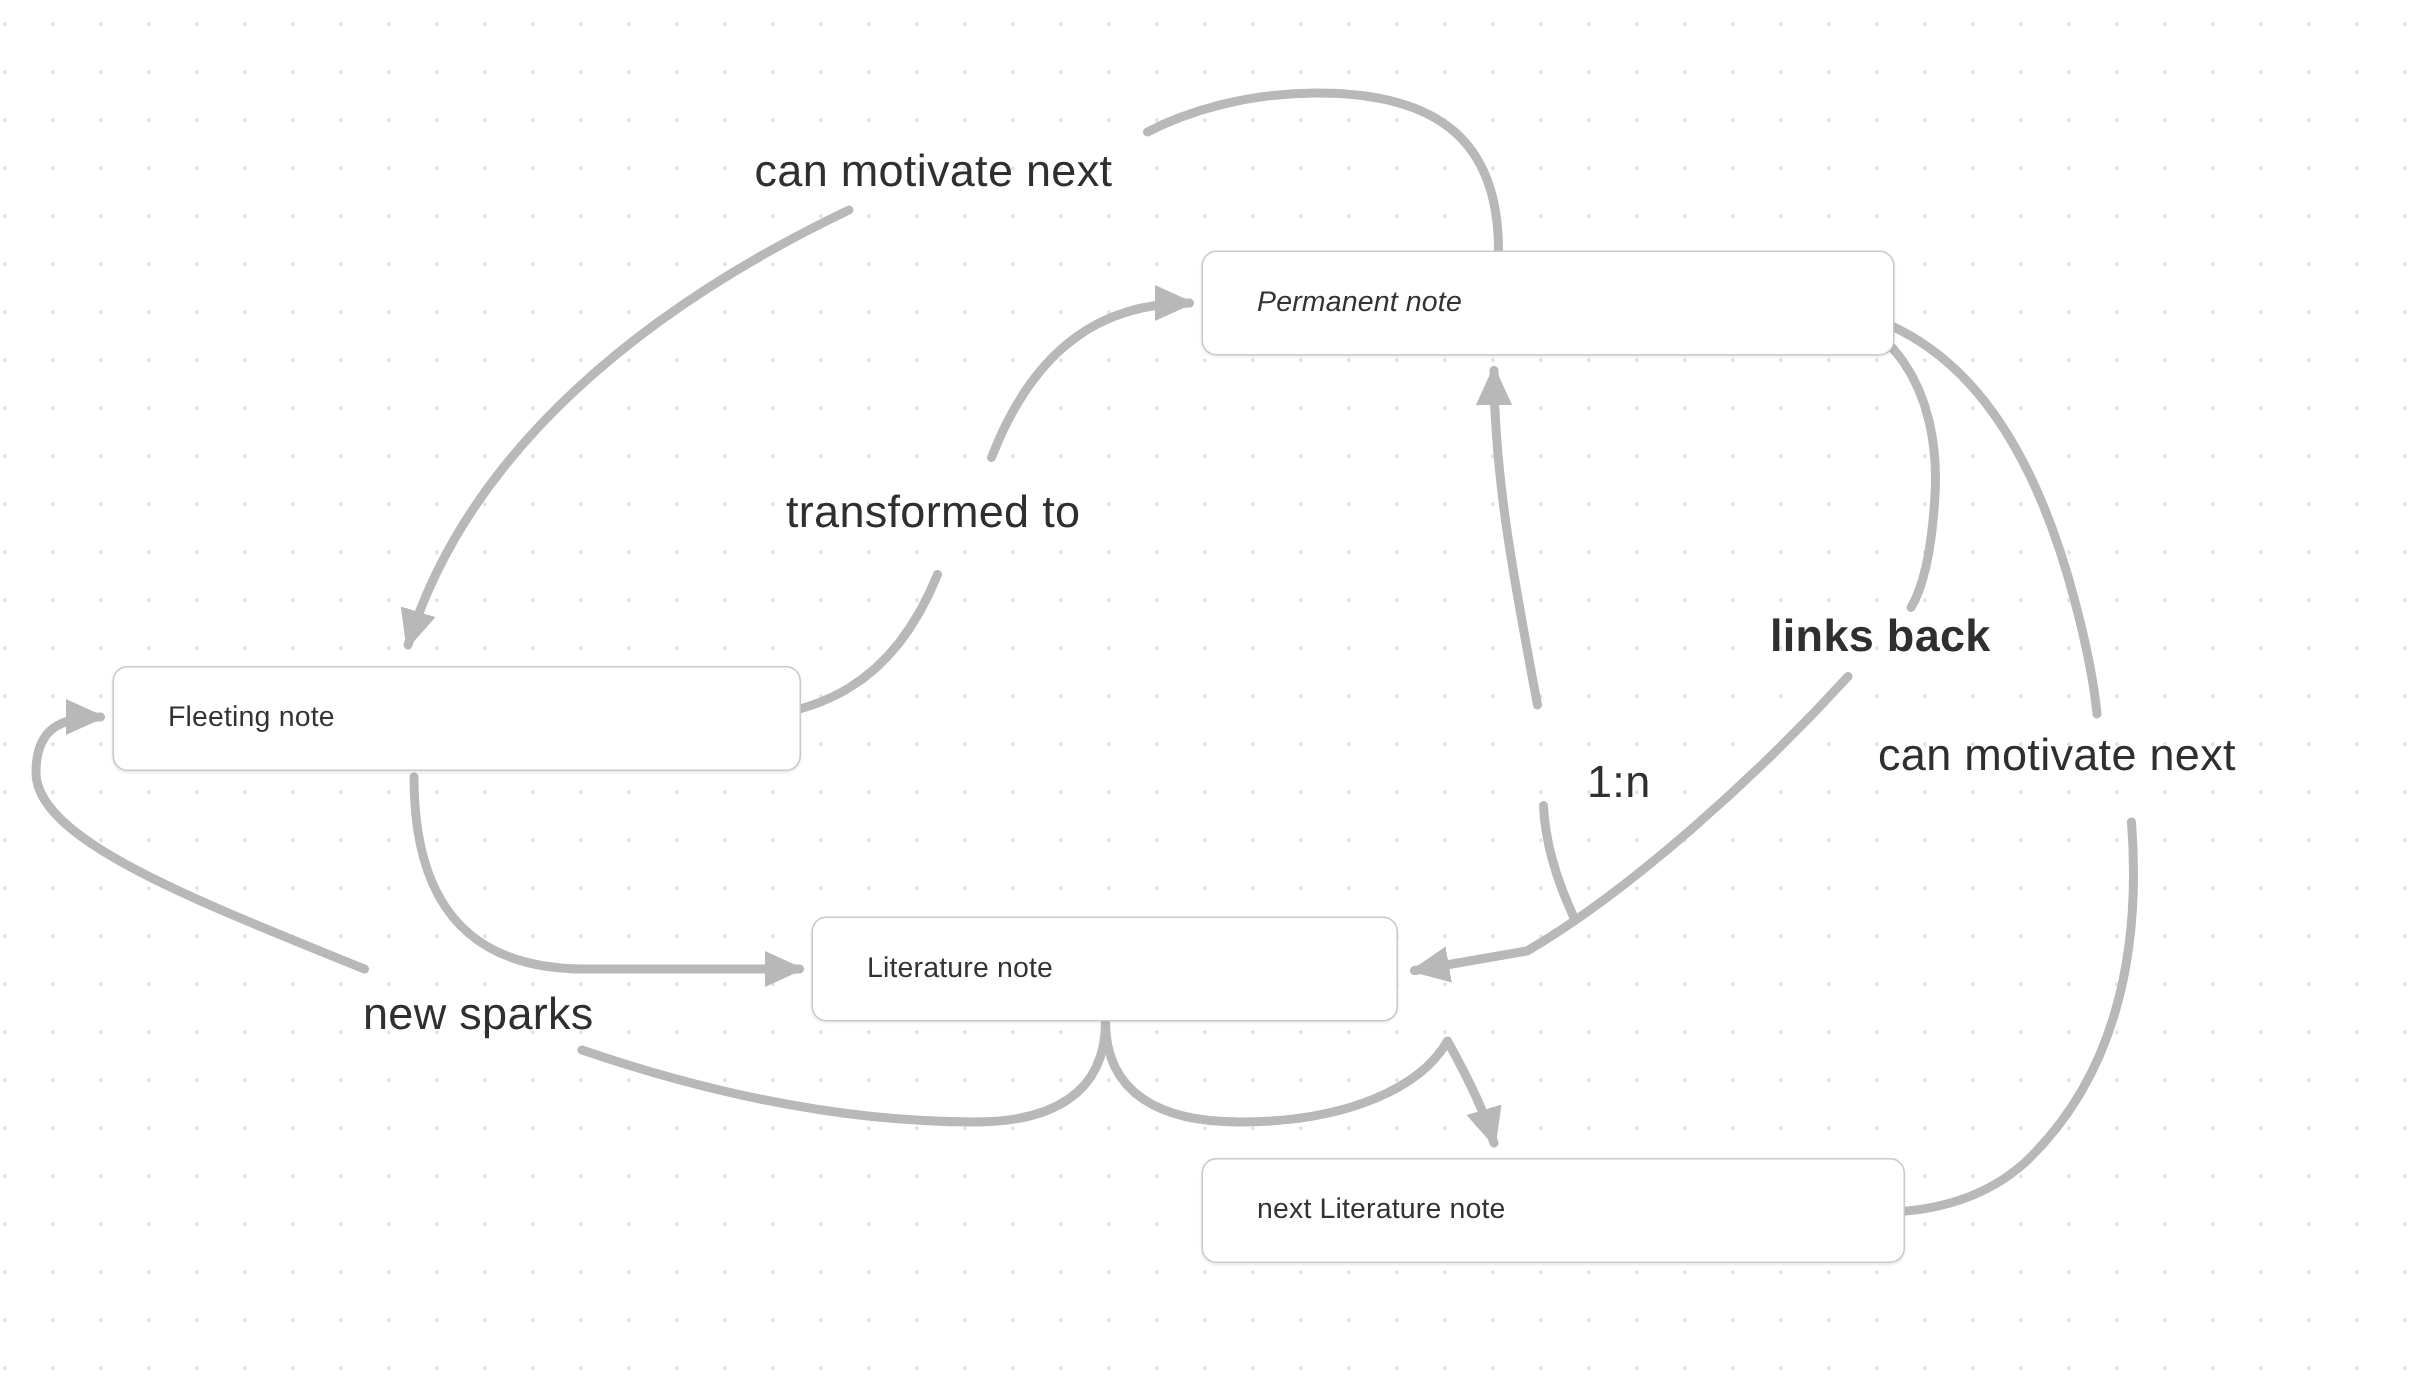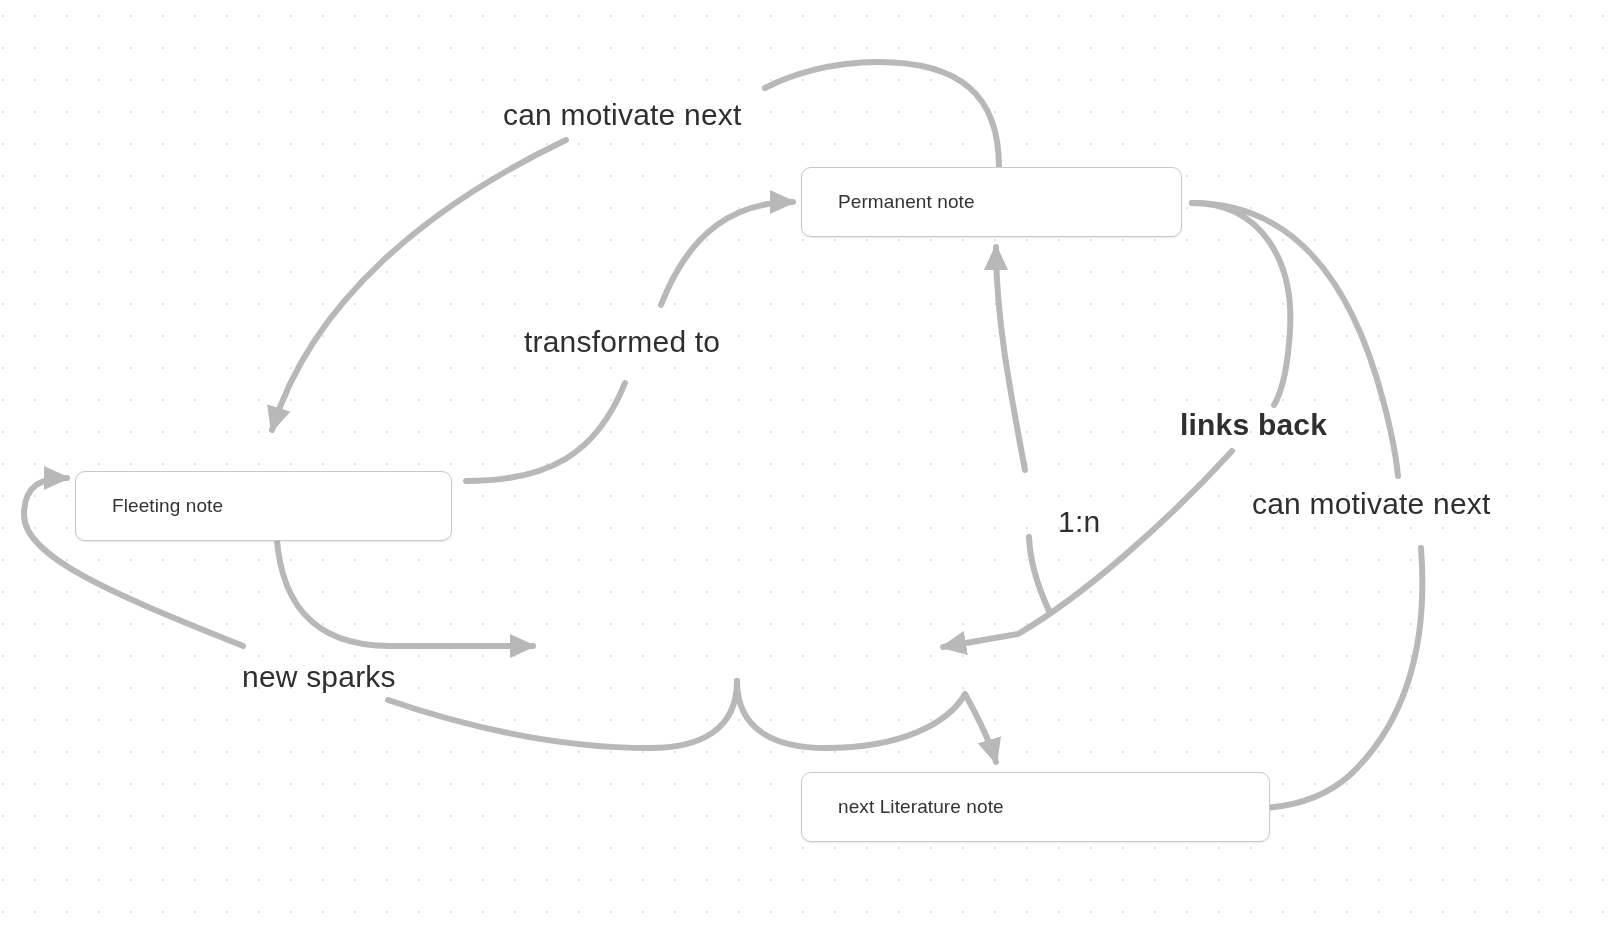--- a/index.html
+++ b/index.html
@@ -88,28 +88,31 @@
 
     <path class="edge-path" d="M 1192,203 C 1290,203 1350,275 1383,400 C 1391,430 1396,455 1398,476"></path>
     <path class="edge-path" marker-end="url(#arrow)" d="M 1421,548 C 1428,640 1408,720 1350,775 C 1320,802 1280,810 1239,808"></path>
 
     <path class="edge-path" d="M 737,681 C 737,730 700,748 650,748 C 560,748 470,728 388,700"></path>
     <path class="edge-path" marker-end="url(#arrow)" d="M 243,646 C 130,600 24,560 24,515 C 24,486 40,478 67,478"></path>
 
     <path class="edge-path" marker-end="url(#arrow)" d="M 737,681 C 737,730 775,748 826,748 C 900,748 948,724 965,694 C 985,730 993,752 996,762"></path>
   </svg>
 
-  <div class="node" style="left:75px; top:471px; width:377px; height:70px;">
+  <div class="node" style="left:75px; top:444px; width:459px; height:70px;">
     <span class="node-label">Fleeting note</span>
   </div>
 
-  <div class="node" style="left:801px; top:167px; width:381px; height:70px;">
+  <div class="node" style="left:801px; top:167px; width:462px; height:70px;font-style:italic;">
     <span class="node-label">Permanent note</span>
   </div>
 
+  <div class="node" style="left:541px; top:611px; width:391px; height:70px;">
+    <span class="node-label">Literature note</span>
+  </div>
 
   <div class="node" style="left:801px; top:772px; width:469px; height:70px;">
     <span class="node-label">next Literature note</span>
   </div>
 
   <div class="edge-label" style="left:503px; top:98px;">can motivate next</div>
 
   <div class="edge-label" style="left:524px; top:325px;">transformed to</div>
 
   <div class="edge-label" style="left:1058px; top:505px;">1:n</div>

